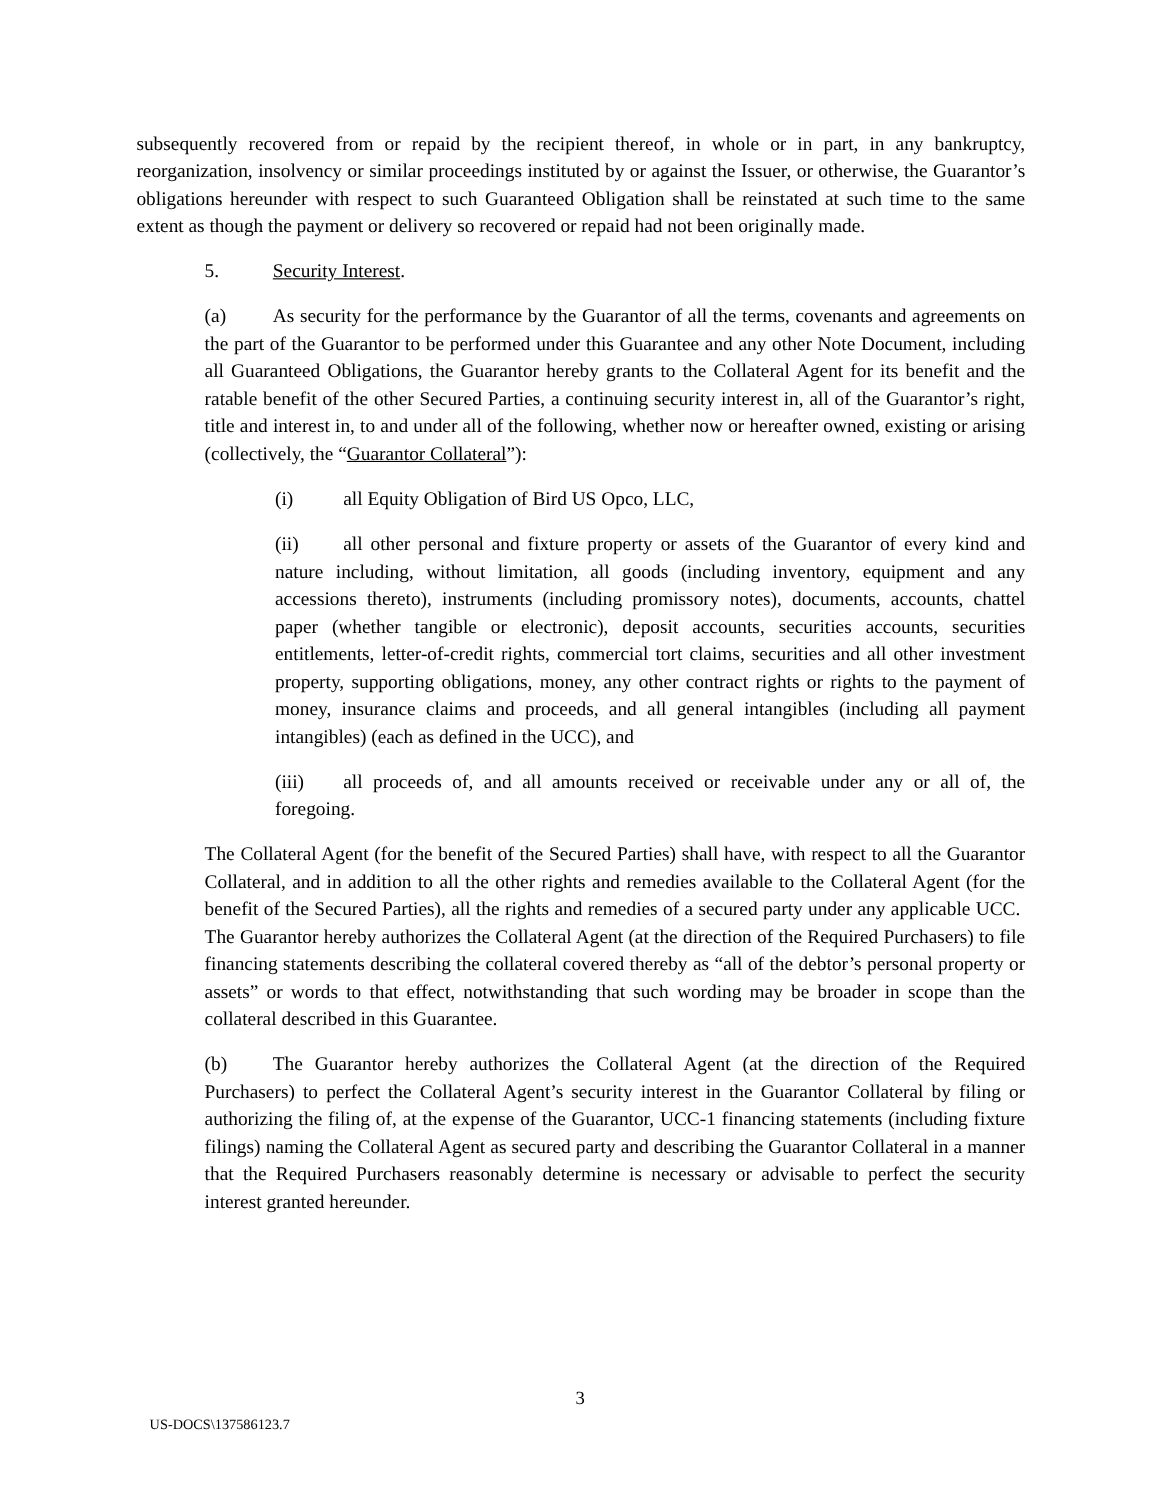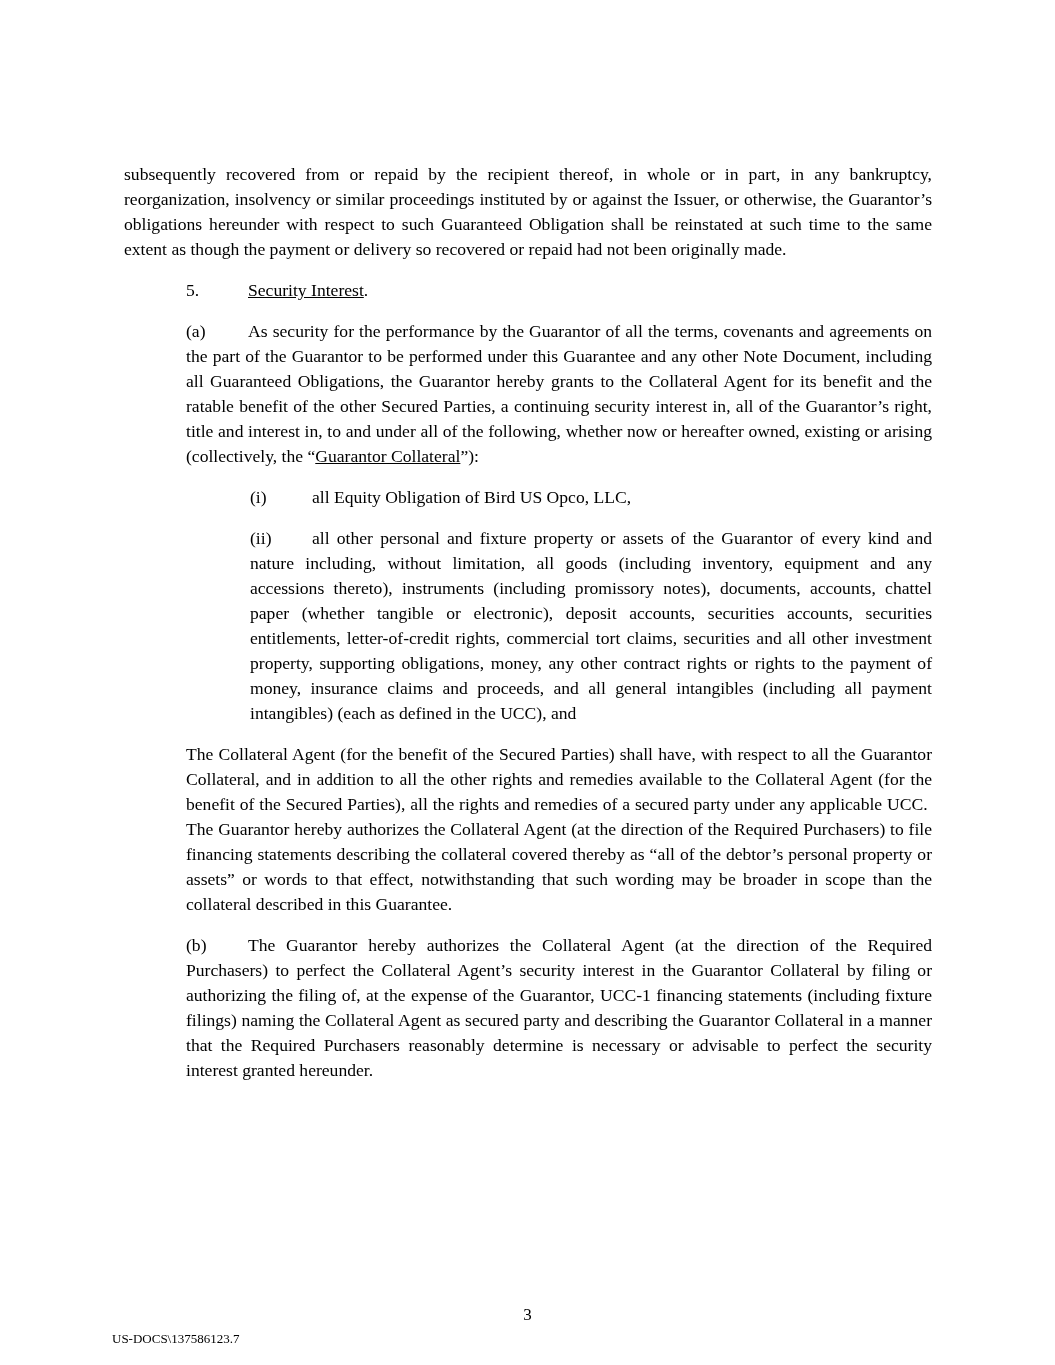--- a/index.html
+++ b/index.html
@@ -10,21 +10,20 @@
     position: relative;
     font-family: "Liberation Serif", serif;
     color: #000000;
     overflow: hidden;
   }
   .page {
     position: absolute;
     inset: 0;
     padding: 118px 123px 0 124px;
     background: #ffffff;
-    margin-top: 44px;
   }
   .para {
     font-size: 17.6px;
     line-height: 25px;
     text-align: justify;
     margin-bottom: 16px;
   }
   .indent-1 { margin-left: 62px; }
   .indent-2 { margin-left: 126px; }
   .heading { text-align: left; }
@@ -38,40 +37,41 @@
     top: 1258px;
     left: 0;
     right: 0;
     text-align: center;
     font-size: 17px;
     line-height: 25px;
   }
   .footer-ref {
     position: absolute;
     top: 1287px;
-    left: 112px;
+    left: 136px;
     font-size: 13px;
     line-height: 16px;
   }
 </style>
 </head>
 <body>
 
 <div class="page">
 
   <p class="para">subsequently recovered from or repaid by the recipient thereof, in whole or in part, in any bankruptcy, reorganization, insolvency or similar proceedings instituted by or against the Issuer, or otherwise, the Guarantor’s obligations hereunder with respect to such Guaranteed Obligation shall be reinstated at such time to the same extent as though the payment or delivery so recovered or repaid had not been originally made.</p>
 
   <p class="para indent-1 heading"><span class="tab-label">5.</span><span class="underline">Security Interest</span><span>.</span></p>
 
   <p class="para indent-1"><span class="tab-label">(a)</span><span>As security for the performance by the Guarantor of all the terms, covenants and agreements on the part of the Guarantor to be performed under this Guarantee and any other Note Document, including all Guaranteed Obligations, the Guarantor hereby grants to the Collateral Agent for its benefit and the ratable benefit of the other Secured Parties, a continuing security interest in, all of the Guarantor’s right, title and interest in, to and under all of the following, whether now or hereafter owned, existing or arising (collectively, the “</span><span class="underline">Guarantor Collateral</span><span>”):</span></p>
 
   <p class="para indent-2"><span class="tab-label">(i)</span><span>all Equity Obligation of Bird US Opco, LLC,</span></p>
 
   <p class="para indent-2"><span class="tab-label">(ii)</span><span>all other personal and fixture property or assets of the Guarantor of every kind and nature including, without limitation, all goods (including inventory, equipment and any accessions thereto), instruments (including promissory notes), documents, accounts, chattel paper (whether tangible or electronic), deposit accounts, securities accounts, securities entitlements, letter-of-credit rights, commercial tort claims, securities and all other investment property, supporting obligations, money, any other contract rights or rights to the payment of money, insurance claims and proceeds, and all general intangibles (including all payment intangibles) (each as defined in the UCC), and</span></p>
 
+  <p class="para indent-2"><span class="tab-label">(iii)</span><span>all proceeds of, and all amounts received or receivable under any or all of, the foregoing.</span></p>
 
   <p class="para indent-1">The Collateral Agent (for the benefit of the Secured Parties) shall have, with respect to all the Guarantor Collateral, and in addition to all the other rights and remedies available to the Collateral Agent (for the benefit of the Secured Parties), all the rights and remedies of a secured party under any applicable UCC.&nbsp; The Guarantor hereby authorizes the Collateral Agent (at the direction of the Required Purchasers) to file financing statements describing the collateral covered thereby as “all of the debtor’s personal property or assets” or words to that effect, notwithstanding that such wording may be broader in scope than the collateral described in this Guarantee.</p>
 
   <p class="para indent-1"><span class="tab-label">(b)</span><span>The Guarantor hereby authorizes the Collateral Agent (at the direction of the Required Purchasers) to perfect the Collateral Agent’s security interest in the Guarantor Collateral by filing or authorizing the filing of, at the expense of the Guarantor, UCC-1 financing statements (including fixture filings) naming the Collateral Agent as secured party and describing the Guarantor Collateral in a manner that the Required Purchasers reasonably determine is necessary or advisable to perfect the security interest granted hereunder.</span></p>
 
   <div class="page-number">3</div>
 
   <div class="footer-ref">US-DOCS\137586123.7</div>
 
 </div>

